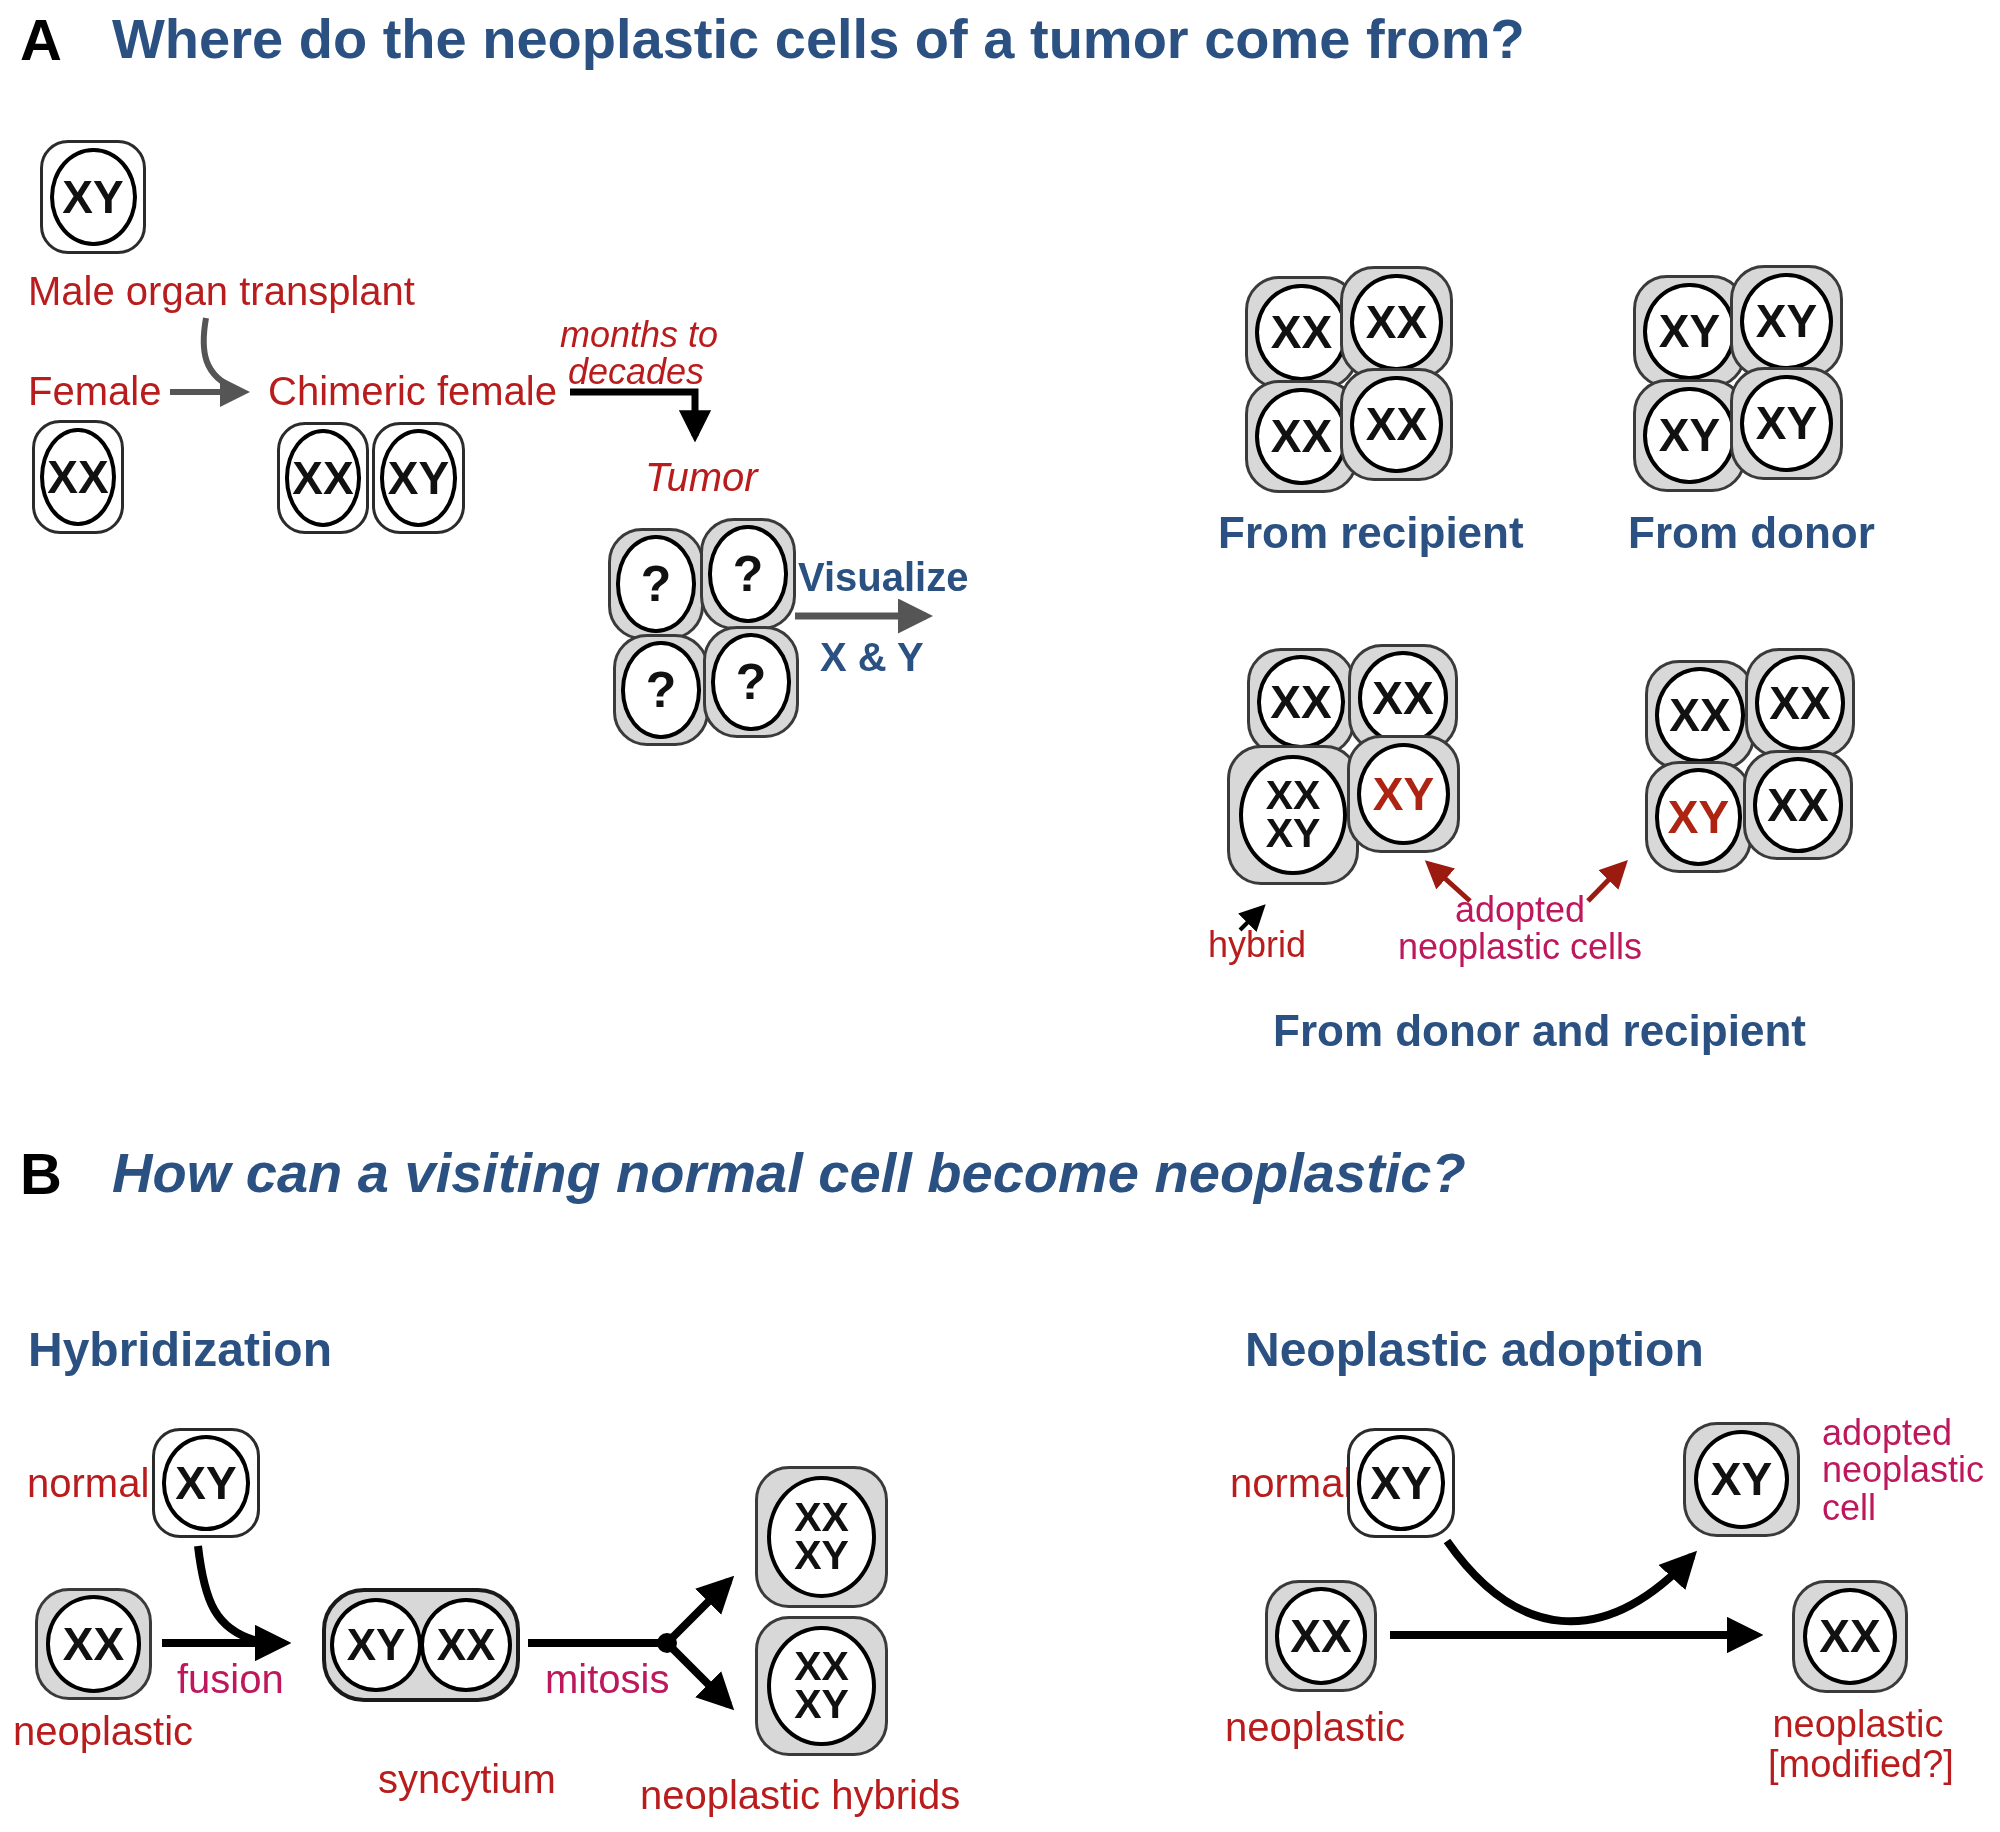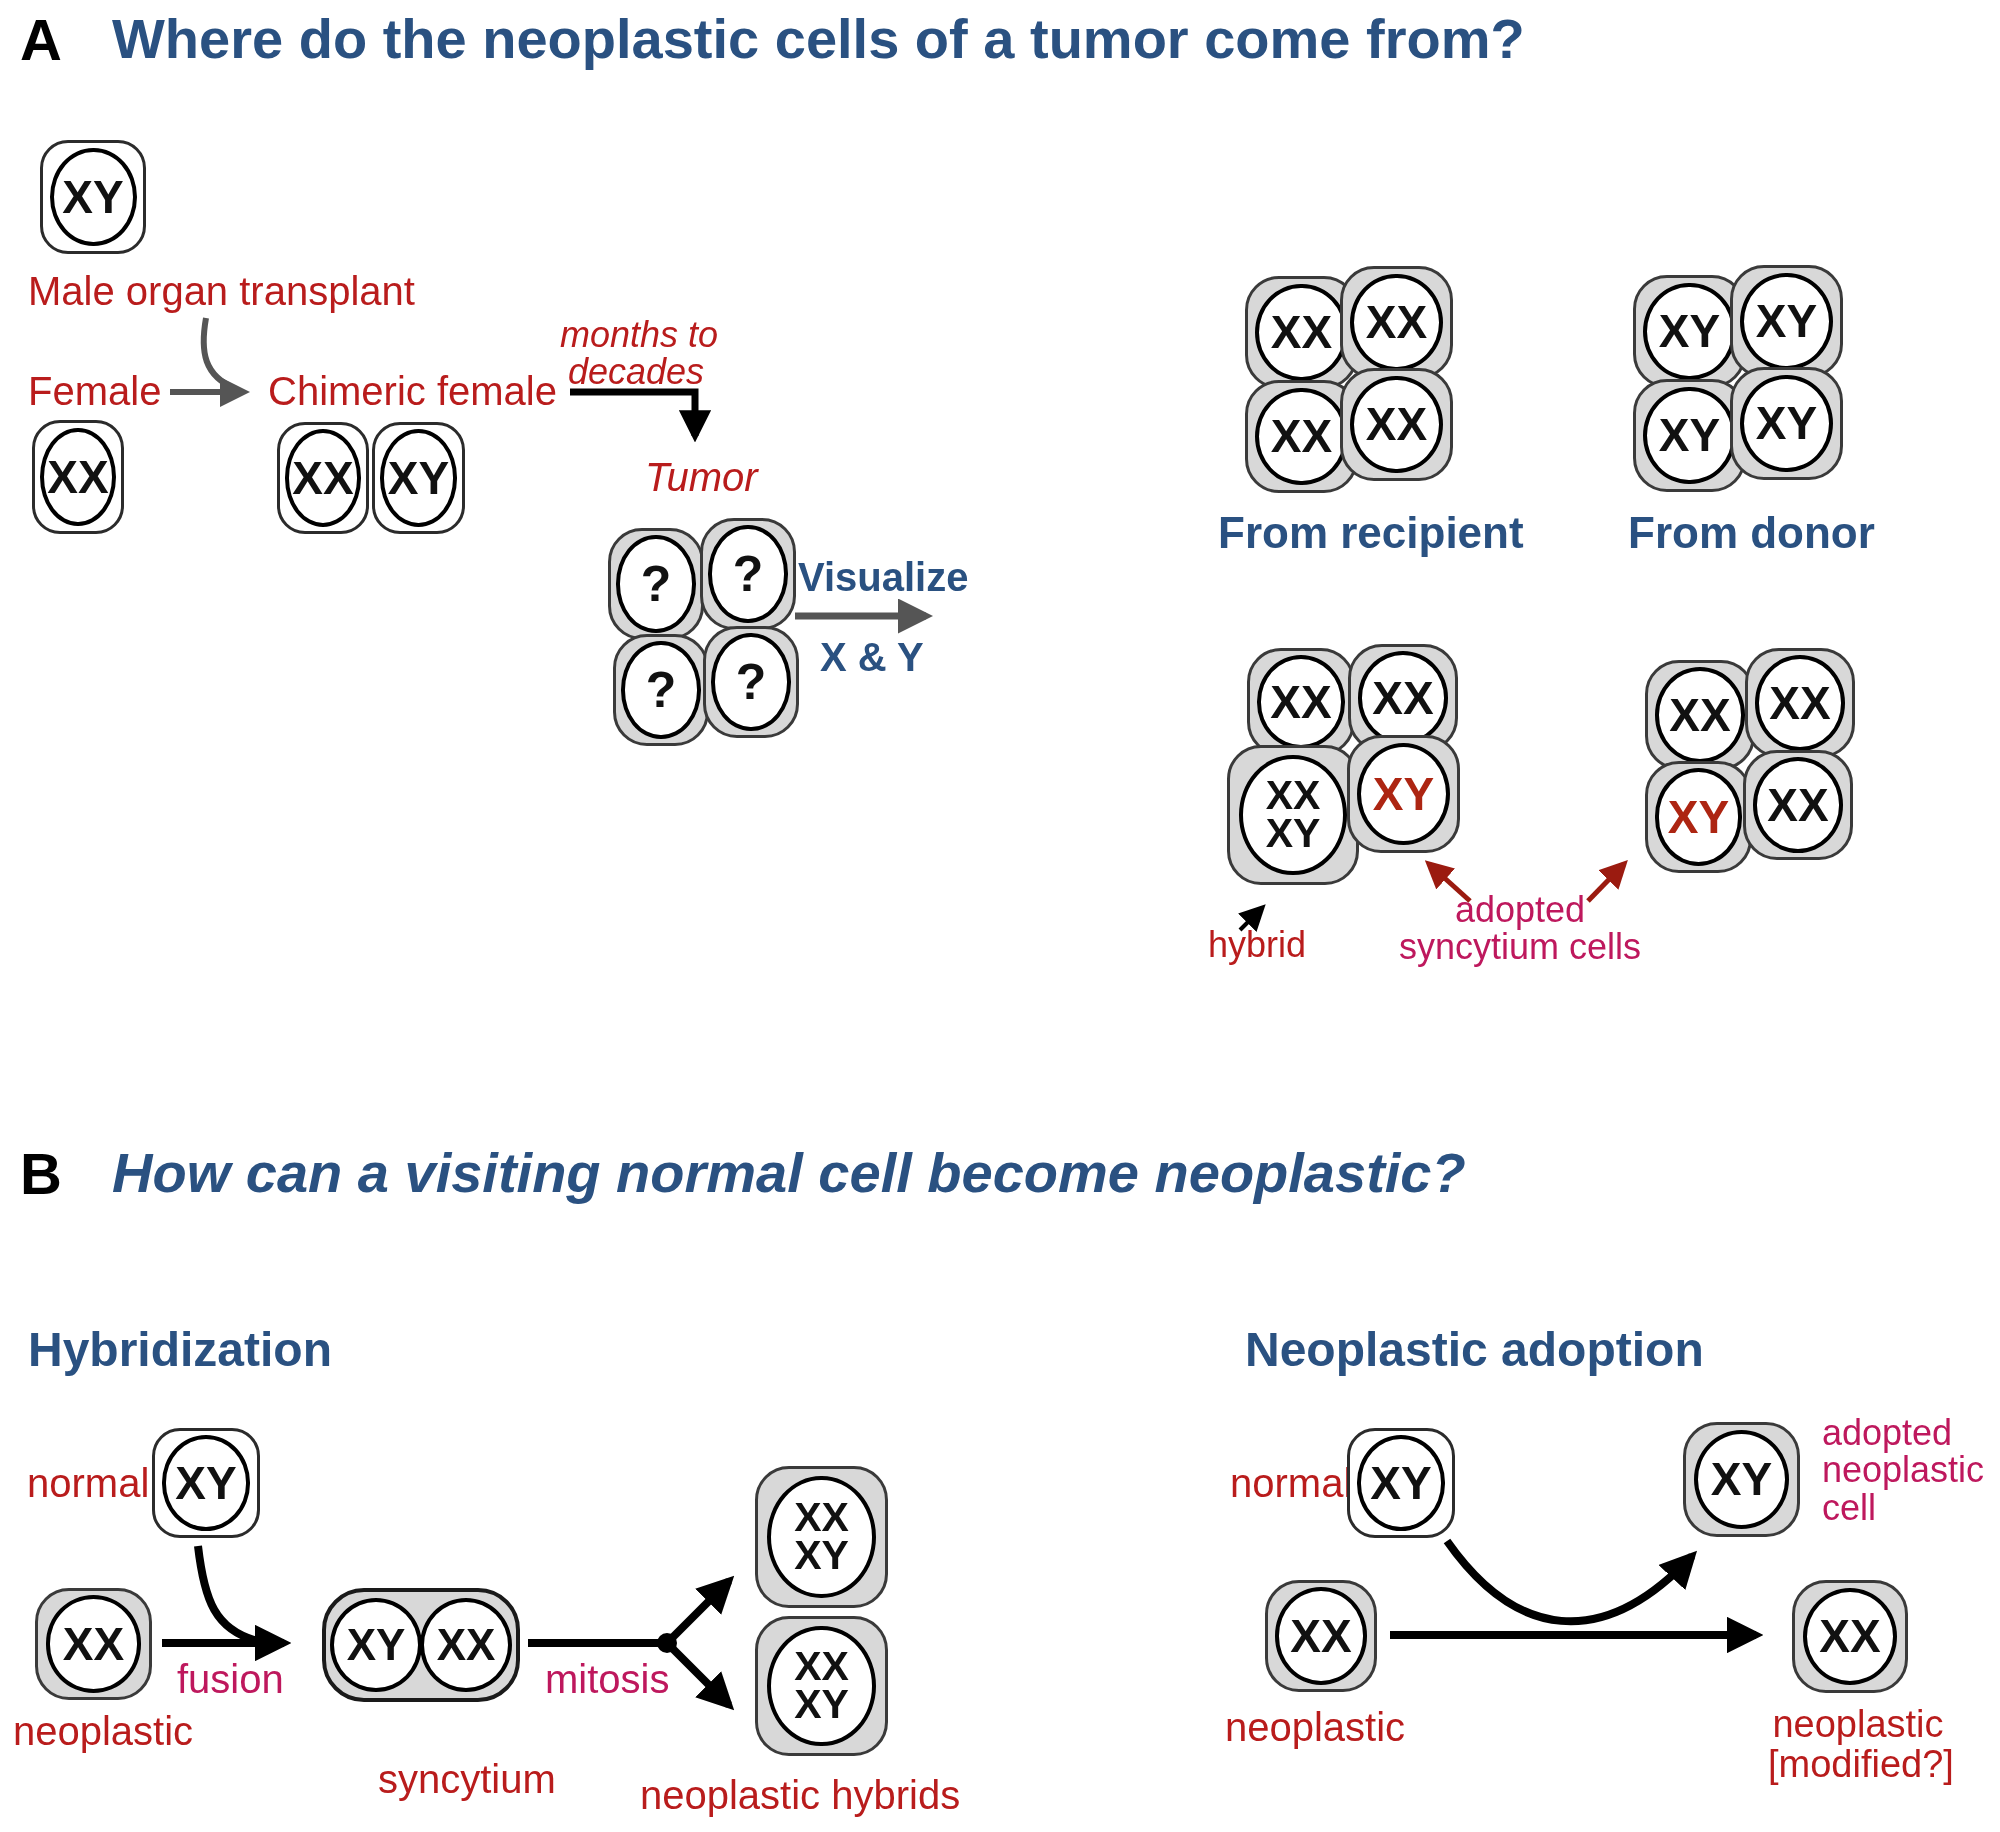--- a/index.html
+++ b/index.html
@@ -165,22 +165,23 @@
   <div class="cell gray" style="left:1645px;top:761px;width:107px;height:112px;">
     <div class="nuc"><span class="redtxt">XY</span></div>
   </div>
   <div class="cell gray" style="left:1743px;top:750px;width:110px;height:110px;">
     <div class="nuc"><span>XX</span></div>
   </div>
 
   <div class="lbl" style="left:1208px;top:926px;font-size:36px;">hybrid</div>
   <div class="lbl red center ml" style="left:1395px;top:891px;width:250px;font-size:36px;">
     <div>adopted</div>
-    <div>syncytium cells</div>
-  </div>
+    <div>neoplastic cells</div>
+  </div>
+  <div class="lbl blue" style="left:1273px;top:1008px;font-size:44px;">From donor and recipient</div>
 
   <div class="panel-letter" style="left:20px;top:1140px;">B</div>
   <div class="panel-title" style="left:112px;top:1140px;font-style:italic;">How can a visiting normal cell become neoplastic?</div>
 
   <div class="section-head" style="left:28px;top:1322px;">Hybridization</div>
   <div class="section-head" style="left:1245px;top:1322px;">Neoplastic adoption</div>
 
   <div class="lbl" style="left:27px;top:1462px;">normal</div>
   <div class="cell" style="left:152px;top:1428px;width:108px;height:110px;">
     <div class="nuc"><span>XY</span></div>

